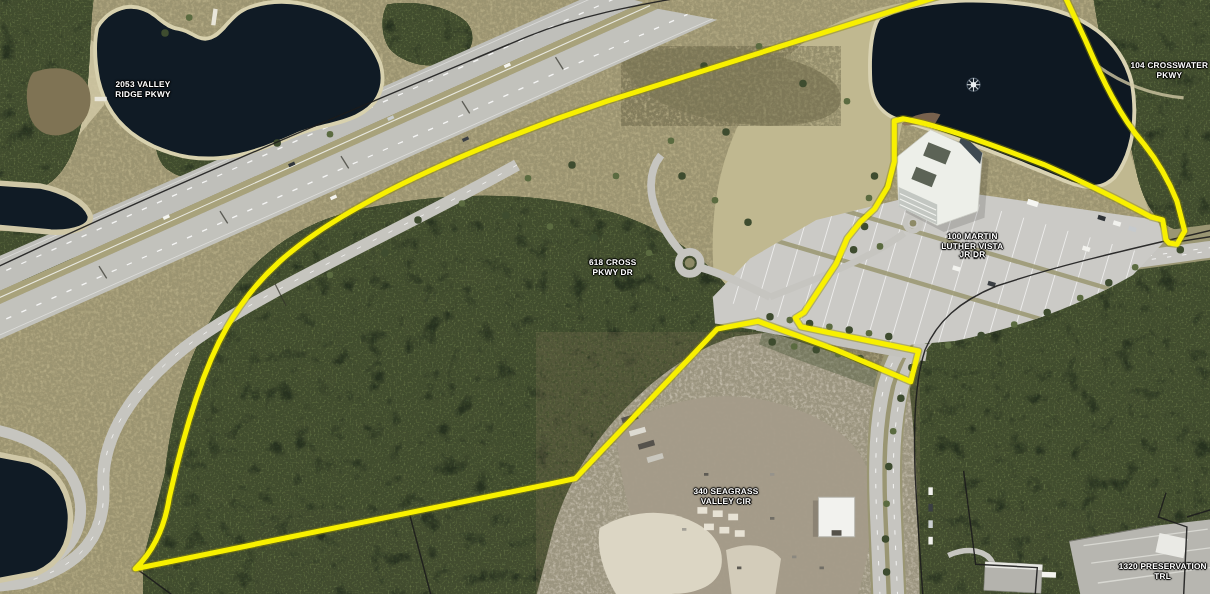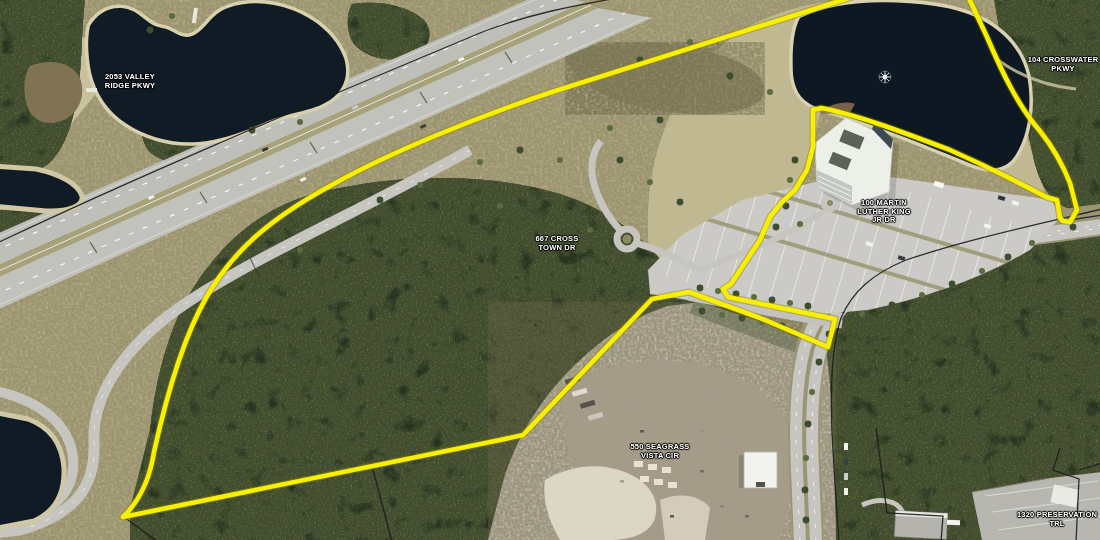--- a/index.html
+++ b/index.html
@@ -380,29 +380,29 @@
 
 <div class="addr-label" style="left:86px;top:73px;width:88px;">
   <span>2053 VALLEY</span>
   <span>RIDGE PKWY</span>
 </div>
 <div class="addr-label" style="left:1013px;top:56px;width:100px;">
   <span>104 CROSSWATER</span>
   <span>PKWY</span>
 </div>
 <div class="addr-label" style="left:517px;top:235px;width:80px;">
-  <span>667 CROSS</span>
-  <span>TOWN DR</span>
-</div>
-<div class="addr-label" style="left:839px;top:199px;width:90px;">
+  <span>618 CROSS</span>
+  <span>PKWY DR</span>
+</div>
+<div class="addr-label" style="left:839px;top:211px;width:90px;">
   <span>100 MARTIN</span>
-  <span>LUTHER KING</span>
+  <span>LUTHER VISTA</span>
   <span>JR DR</span>
 </div>
 <div class="addr-label" style="left:610px;top:443px;width:100px;">
-  <span>550 SEAGRASS</span>
-  <span>VISTA CIR</span>
+  <span>340 SEAGRASS</span>
+  <span>VALLEY CIR</span>
 </div>
 <div class="addr-label" style="left:997px;top:511px;width:120px;">
   <span>1320 PRESERVATION</span>
   <span>TRL</span>
 </div>
 </div>
 
 </body></html>

